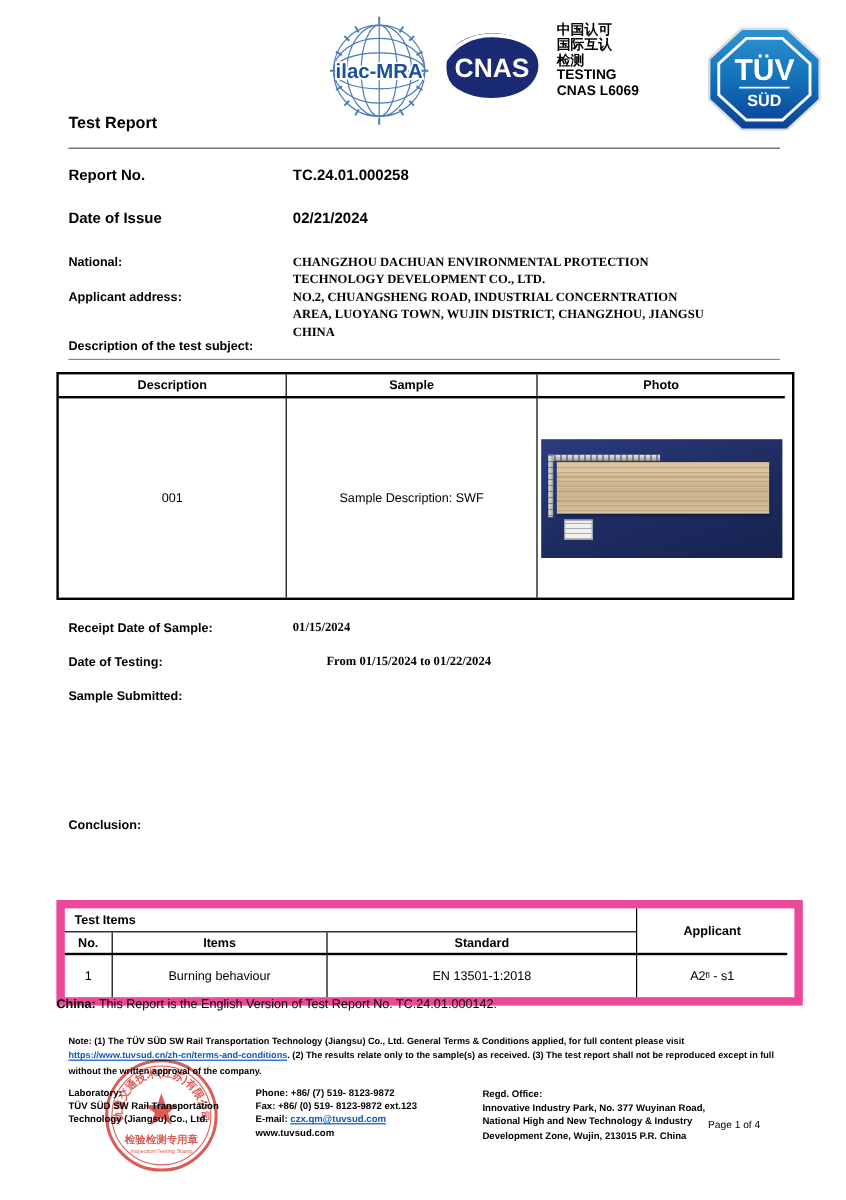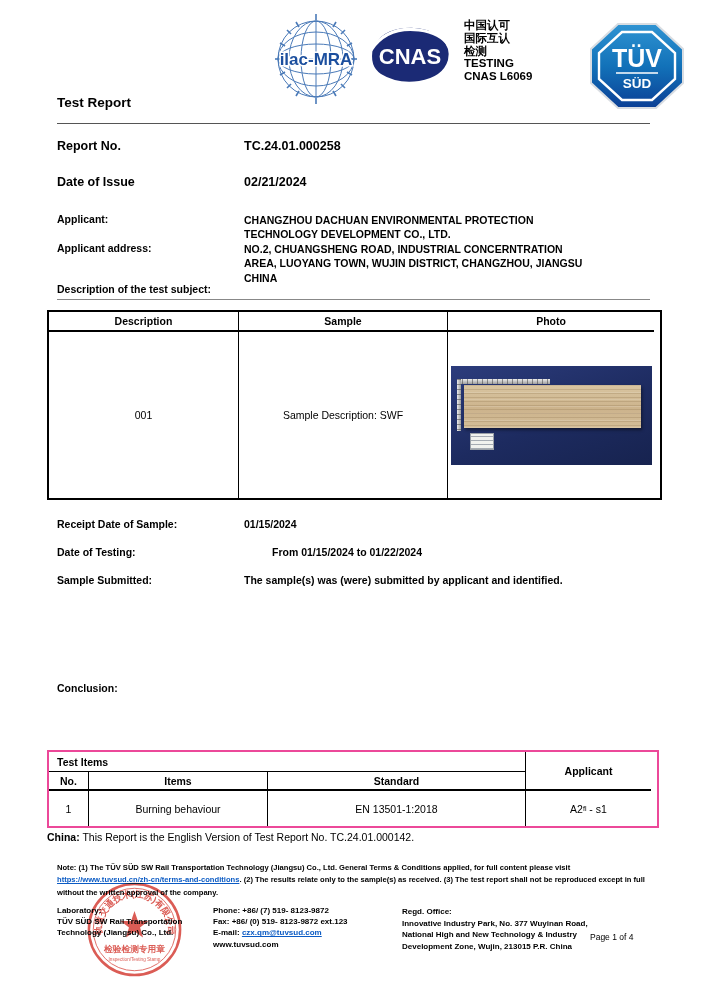--- a/index.html
+++ b/index.html
@@ -3,21 +3,21 @@
 <meta charset="utf-8">
 <style>
   html,body{margin:0;padding:0;background:#ffffff;}
   #page{position:relative;width:705px;height:1000px;background:#ffffff;overflow:hidden;
         font-family:"Liberation Sans","DejaVu Sans",sans-serif;color:#000;}
   .abs{position:absolute;}
   .b{font-weight:bold;}
   .preline{white-space:pre-line;}
   .rule{position:absolute;height:1px;background:#555;}
   .lbl{font-size:10.5px;font-weight:bold;}
-  .val{font-size:10.5px;font-weight:bold;}
+  .val{font-size:10.5px;font-weight:bold;font-family:Liberation Serif, serif;}
   .biglbl{font-size:12.5px;font-weight:bold;}
   a,.link{color:#0b5bc4;text-decoration:underline;cursor:pointer;}
 
   
   #accred{left:464px;top:19px;font-size:11.5px;font-weight:bold;line-height:12.8px;}
 
   
   #sample-table{left:47px;top:310px;width:611px;border:2px solid #000;display:grid;
                 grid-template-columns:190px 209px 206px;grid-template-rows:20px 166px;}
   #sample-table .cell{display:flex;align-items:center;justify-content:center;font-size:10.5px;}
@@ -38,21 +38,21 @@
                           linear-gradient(180deg,#ececec,#9f9f9f);}
   #ruler-h{left:6px;top:13px;width:93px;height:5px;}
   #ruler-v{left:6px;top:13px;width:4px;height:52px;
            background-image:repeating-linear-gradient(180deg,rgba(70,70,70,.55) 0 1px,rgba(0,0,0,0) 1px 5px),
                             linear-gradient(90deg,#ececec,#9f9f9f);}
   #spec-label{position:absolute;left:19px;top:67px;width:22px;height:15px;background:#f0f1ee;
               border:1px solid #9aa0a8;
               background-image:repeating-linear-gradient(180deg,rgba(90,100,120,.5) 2px,rgba(90,100,120,.5) 3px,rgba(0,0,0,0) 3px,rgba(0,0,0,0) 6px);}
 
   
-  #conclusion-table{left:47px;top:750px;width:608px;border:2px solid #ec4899;display:grid;
+  #conclusion-table{left:47px;top:750px;width:608px;border:7px solid #ec4899;display:grid;
                     grid-template-columns:40px 179px 258px 125px;grid-template-rows:20px 19px 35px;text-align:right;}
   #conclusion-table .cell{display:flex;align-items:center;justify-content:center;font-size:10.5px;}
   #conclusion-table .left{justify-content:flex-start;padding-left:8px;}
   #conclusion-table .bb{border-bottom:1px solid #000;}
   #conclusion-table .bb2{border-bottom:2px solid #000;}
   #conclusion-table .br{border-right:1px solid #000;}
   sub.fl{font-size:7px;vertical-align:-2px;font-weight:inherit;}
 
   
   #note{left:57px;top:862px;width:596px;font-size:7.6px;font-weight:bold;line-height:12.4px;}
@@ -128,21 +128,21 @@
 
   <div class="abs b" style="left:57px;top:95px;font-size:13.5px;">Test Report</div>
   <div class="rule" style="left:57px;top:123px;width:593px;"></div>
 
   <div class="abs biglbl" style="left:57px;top:139px;">Report No.</div>
   <div class="abs biglbl" style="left:244px;top:139px;">TC.24.01.000258</div>
 
   <div class="abs biglbl" style="left:57px;top:175px;">Date of Issue</div>
   <div class="abs biglbl" style="left:244px;top:175px;">02/21/2024</div>
 
-  <div class="abs lbl" style="left:57px;top:213px;">Applicant:</div>
+  <div class="abs lbl" style="left:57px;top:213px;">National:</div>
   <div class="abs val preline" style="left:244px;top:213px;width:412px;line-height:14.4px;">CHANGZHOU DACHUAN ENVIRONMENTAL PROTECTION
 TECHNOLOGY DEVELOPMENT CO., LTD.</div>
 
   <div class="abs lbl" style="left:57px;top:242px;">Applicant address:</div>
   <div class="abs val preline" style="left:244px;top:242px;width:412px;line-height:14.4px;">NO.2, CHUANGSHENG ROAD, INDUSTRIAL CONCERNTRATION
 AREA, LUOYANG TOWN, WUJIN DISTRICT, CHANGZHOU, JIANGSU
 CHINA</div>
 
   <div class="abs lbl" style="left:57px;top:283px;">Description of the test subject:</div>
   <div class="rule" style="left:57px;top:299px;width:593px;background:#888;"></div>
@@ -163,21 +163,20 @@
     </div>
   </div>
 
   <div class="abs lbl" style="left:57px;top:518px;">Receipt Date of Sample:</div>
   <div class="abs val" style="left:244px;top:518px;">01/15/2024</div>
 
   <div class="abs lbl" style="left:57px;top:546px;">Date of Testing:</div>
   <div class="abs val" style="left:244px;top:546px;margin-left:28px;">From 01/15/2024 to 01/22/2024</div>
 
   <div class="abs lbl" style="left:57px;top:574px;">Sample Submitted:</div>
-  <div class="abs val" style="left:244px;top:574px;">The sample(s) was (were) submitted by applicant and identified.</div>
 
   <div class="abs lbl" style="left:57px;top:682px;">Conclusion:</div>
 
   <div class="abs" id="conclusion-table">
     <div class="cell left b bb br" style="grid-column:1/4;">Test Items</div>
     <div class="cell b bb2" style="grid-column:4;grid-row:1/3;">Applicant</div>
     <div class="cell b bb2 br" style="grid-row:2;">No.</div>
     <div class="cell b bb2 br" style="grid-row:2;">Items</div>
     <div class="cell b bb2 br" style="grid-row:2;">Standard</div>
     <div class="cell br">1</div>

